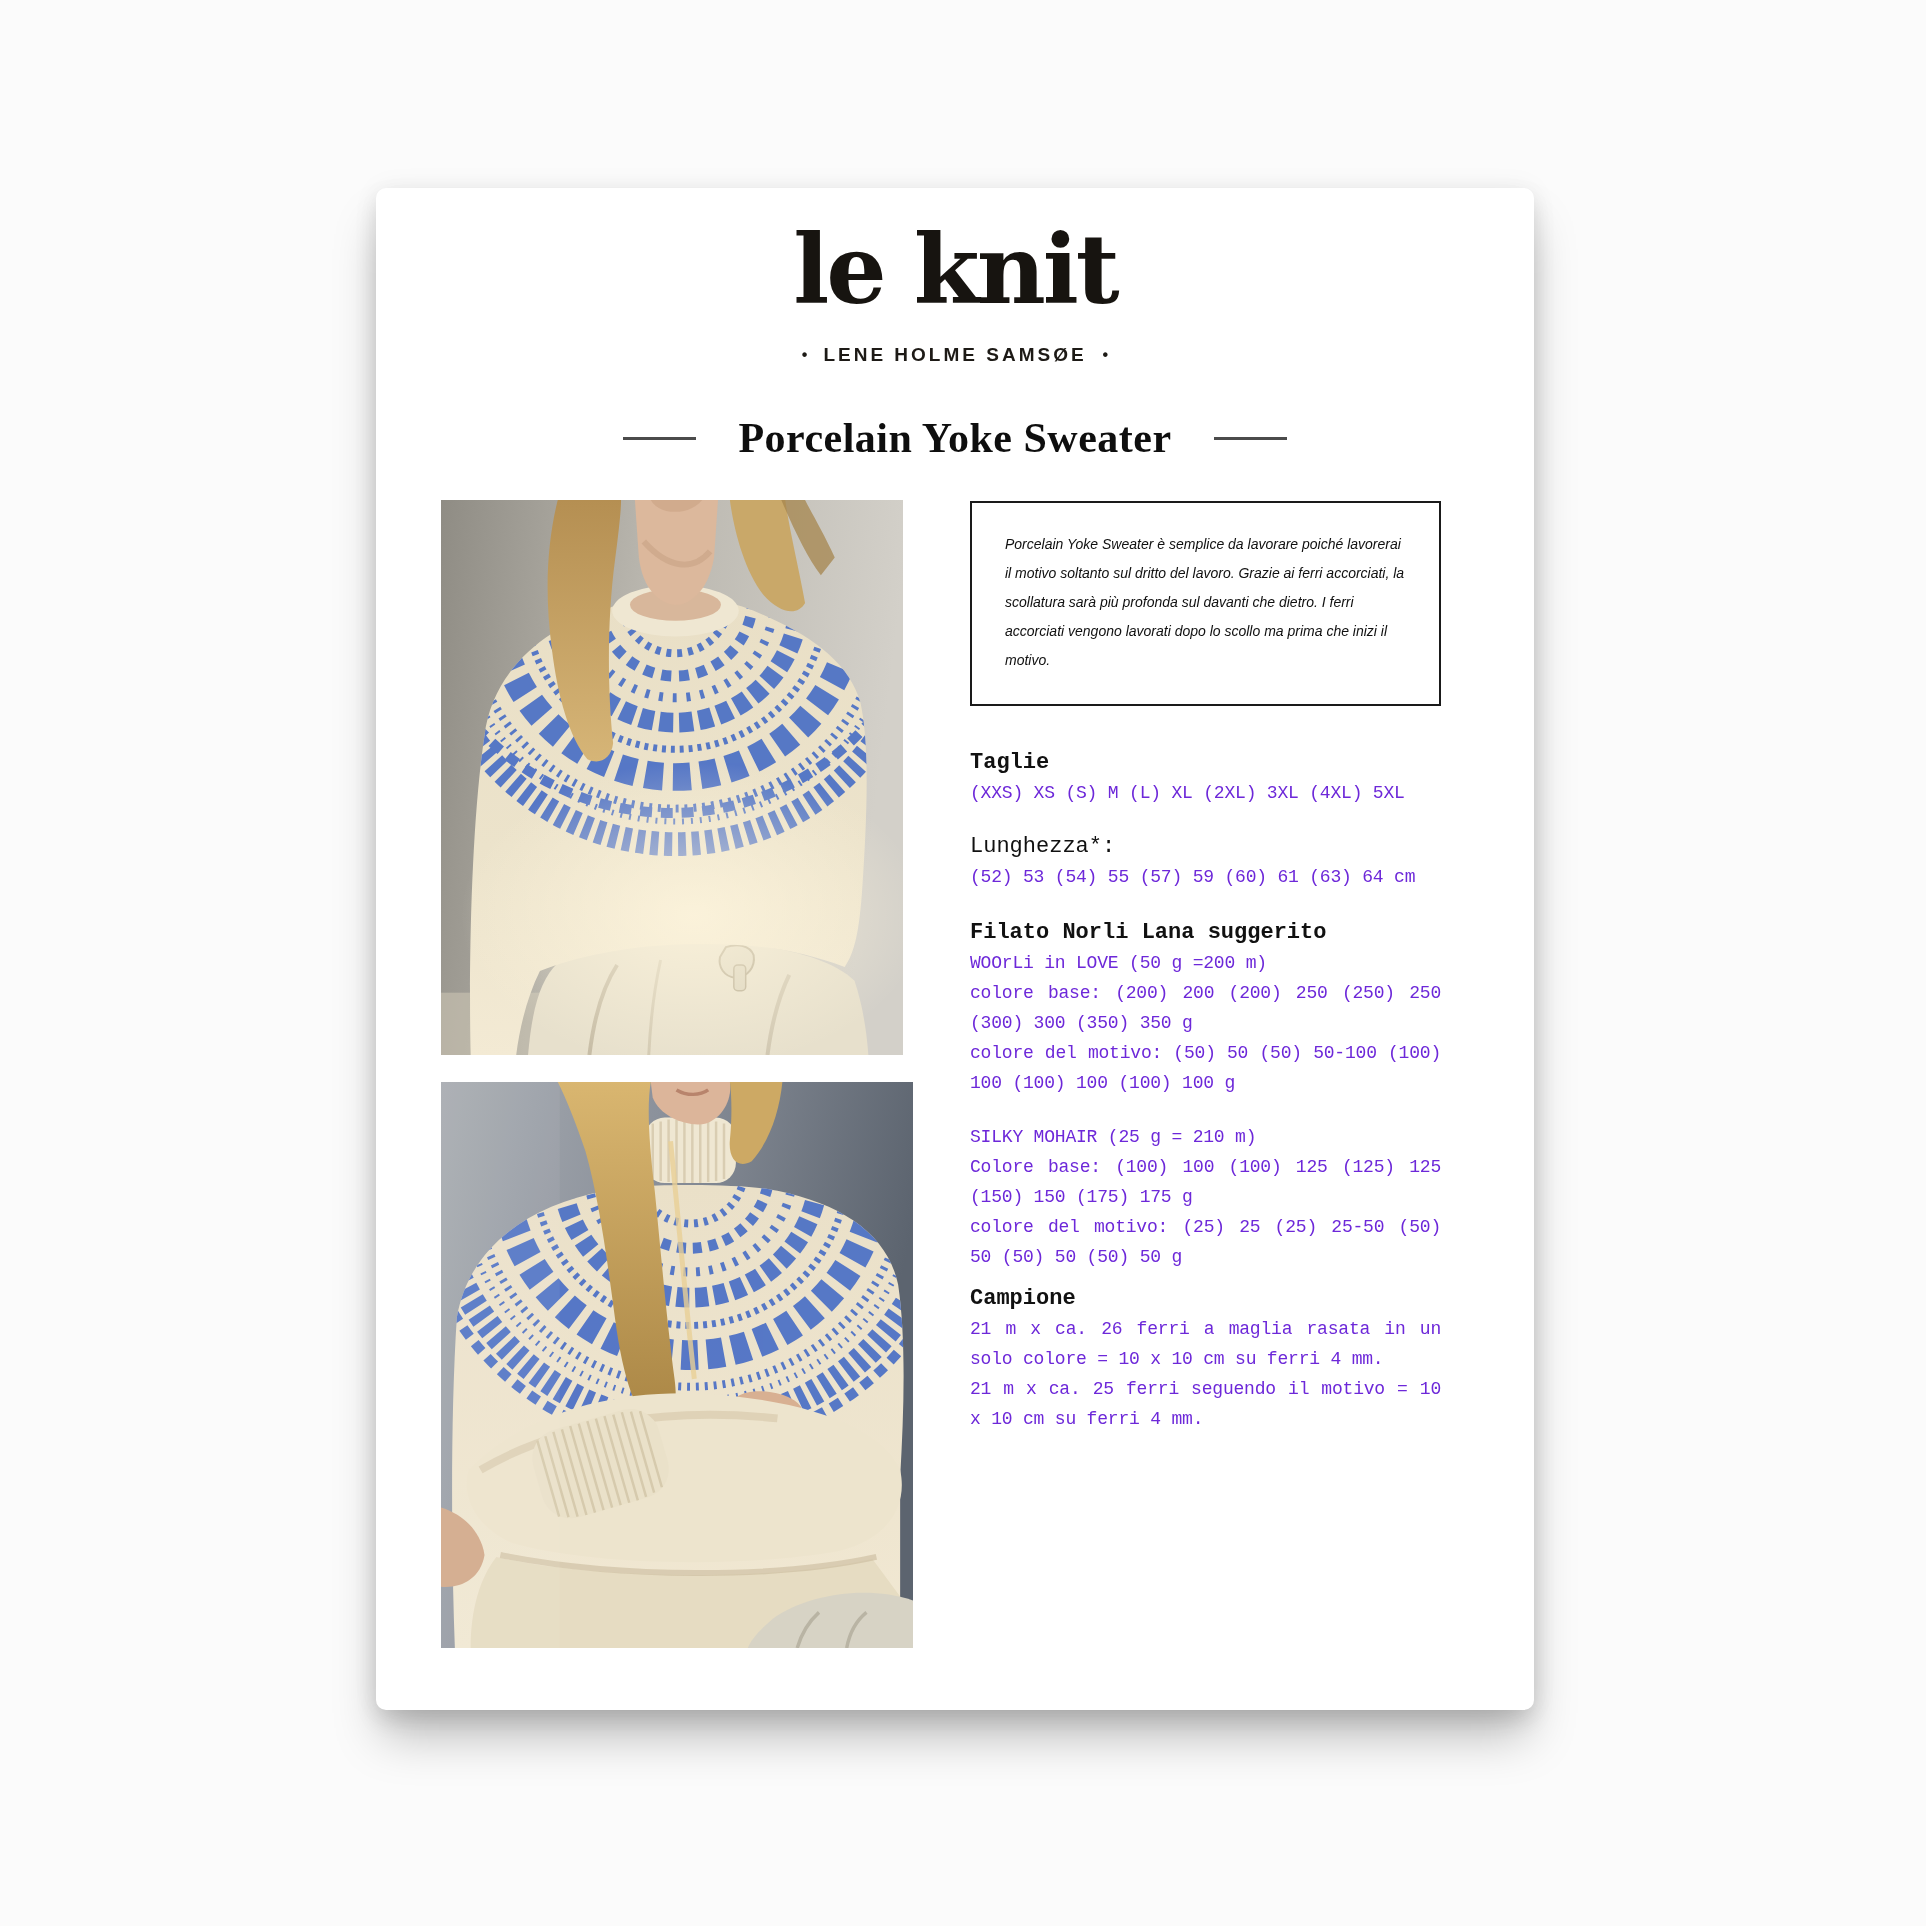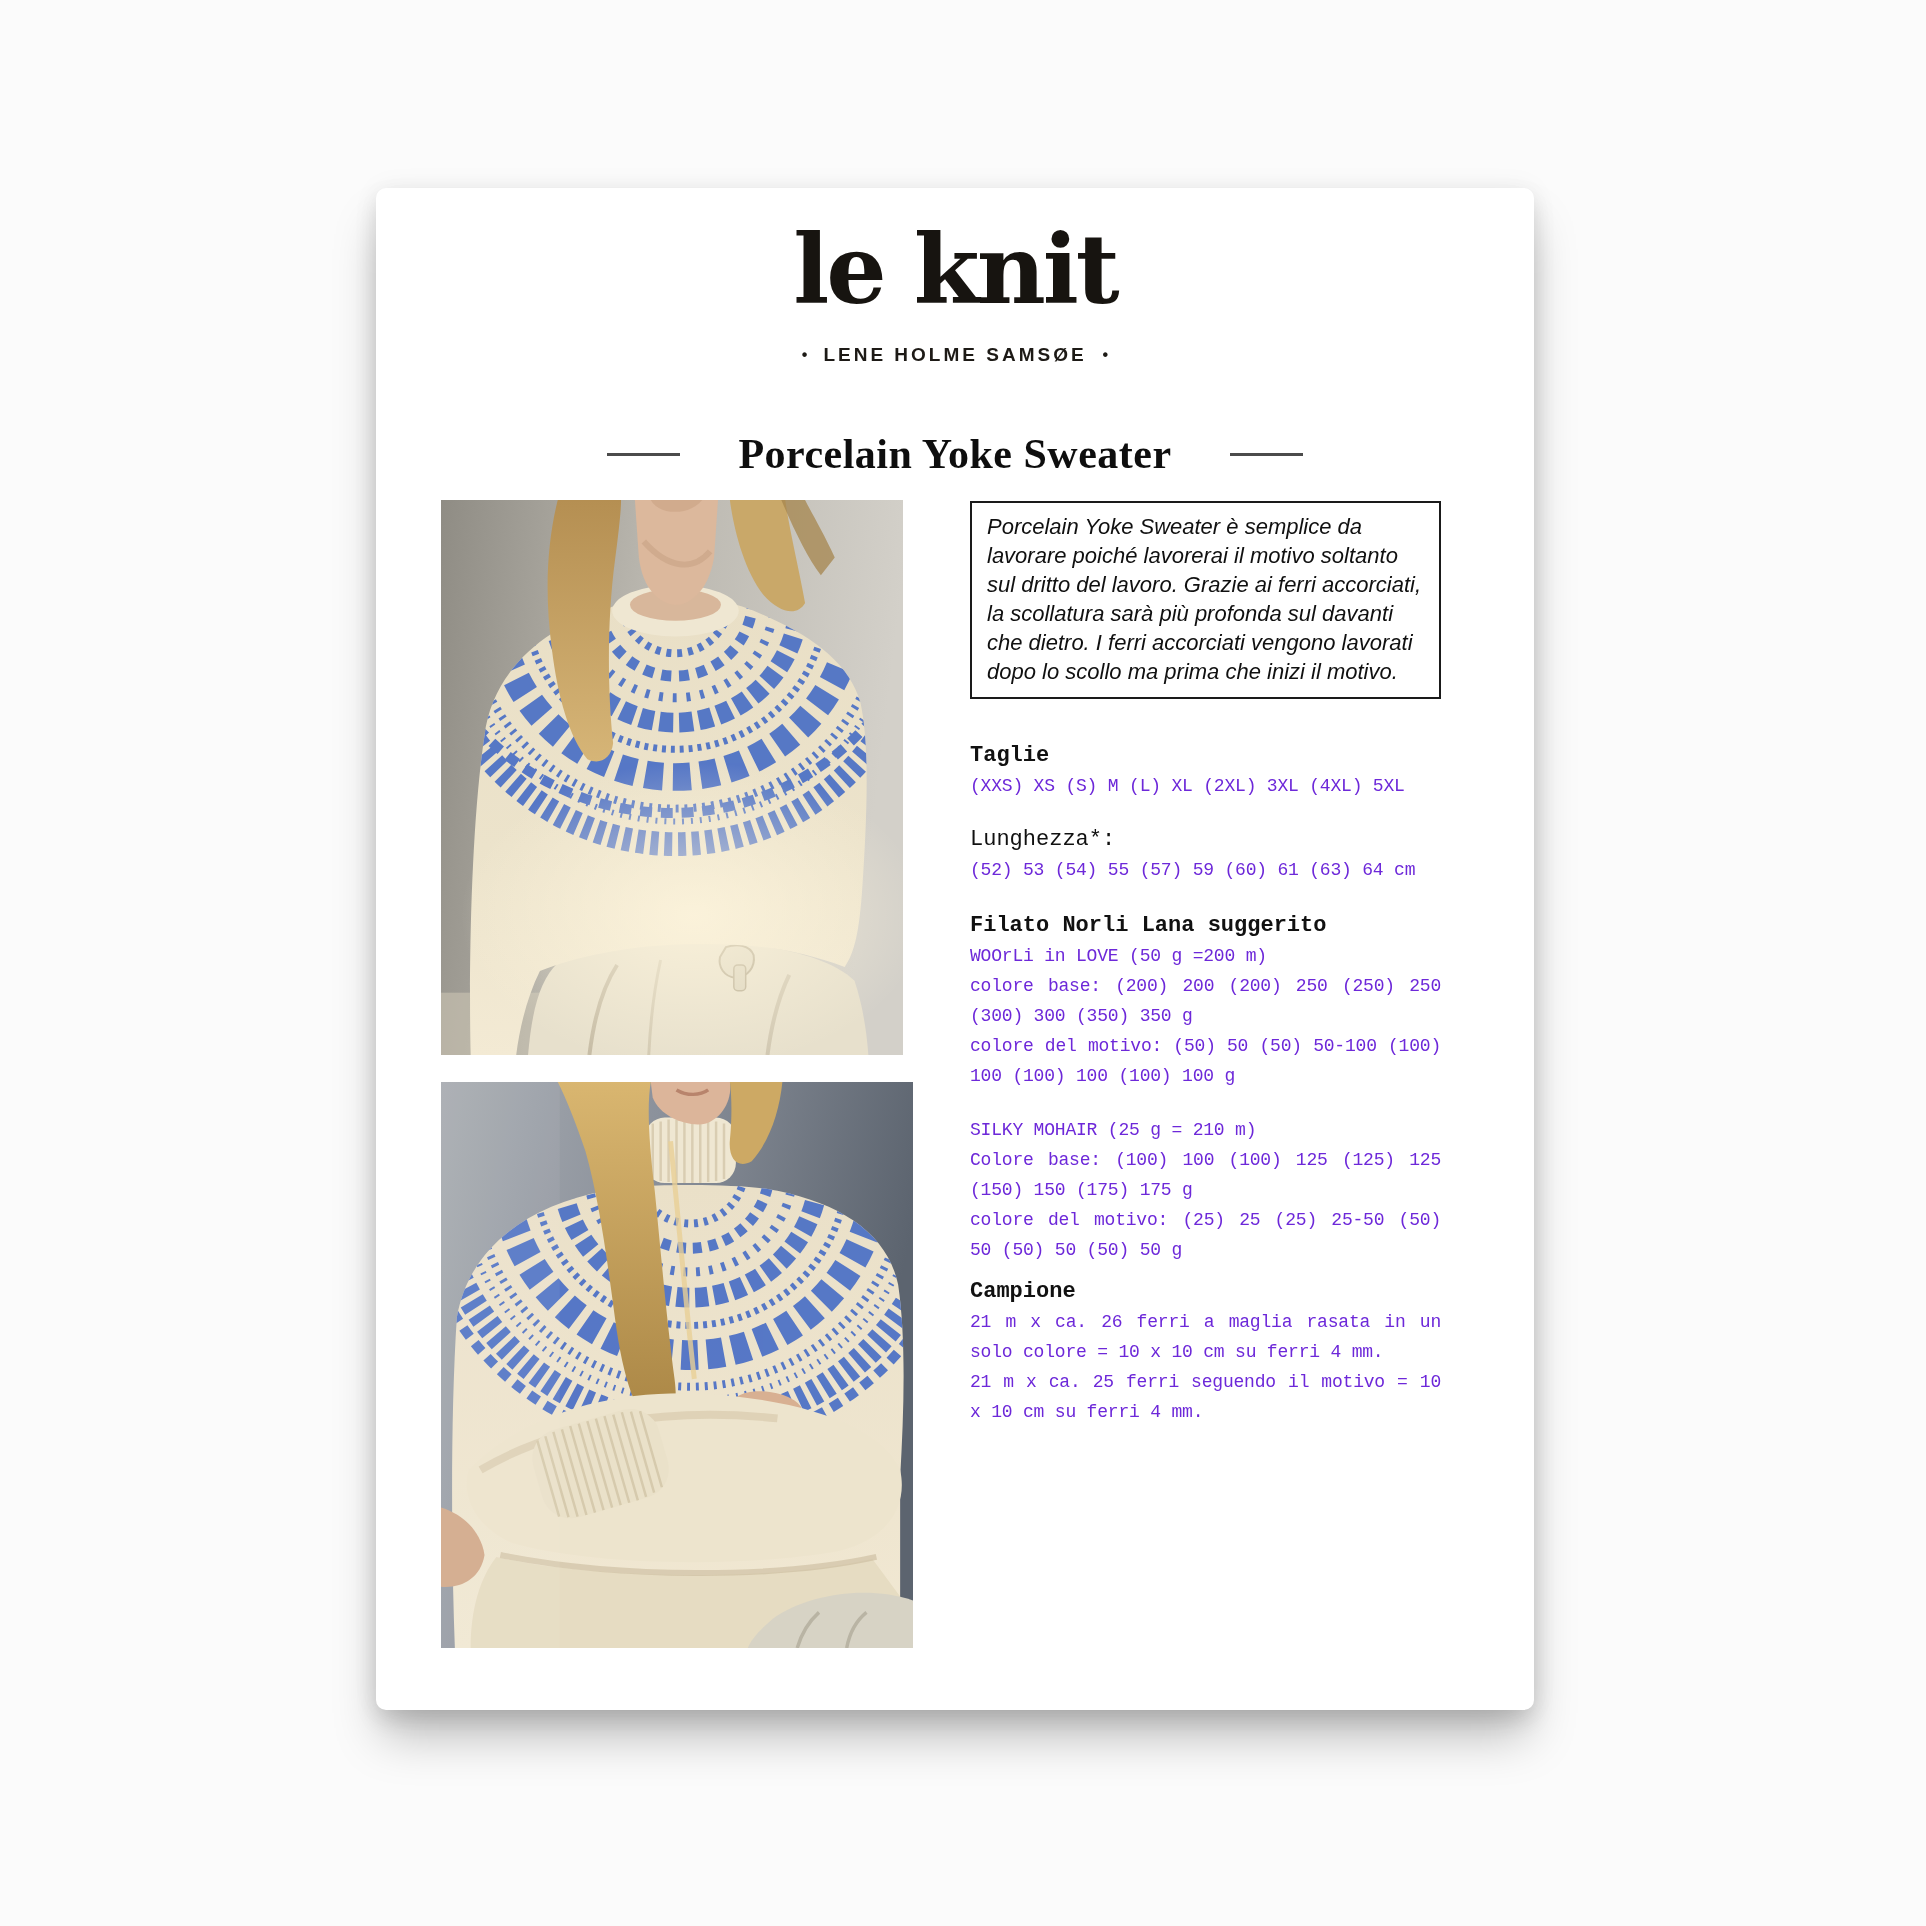--- a/index.html
+++ b/index.html
@@ -6,29 +6,29 @@
   .canvas{position:relative;width:1927px;height:1927px;background:#fbfbfb;overflow:hidden;}
   .page{position:absolute;left:376px;top:188px;width:1158px;height:1522px;background:#ffffff;
         box-shadow:0 32px 48px -6px rgba(0,0,0,0.25), 0 10px 22px rgba(0,0,0,0.10), 0 0 28px rgba(0,0,0,0.05);
         overflow:hidden;border-radius:10px;}
   .logo{position:absolute;top:34px;left:0;width:100%;text-align:center;
         font-family:"DejaVu Serif",serif;font-weight:700;font-size:95px;letter-spacing:-3px;color:#171410;line-height:1;}
   .tagline{position:absolute;top:156px;left:0;width:100%;display:flex;justify-content:center;align-items:center;gap:16px;
         font-family:"Liberation Sans",sans-serif;font-size:19px;font-weight:700;letter-spacing:3px;color:#1d1a16;}
   .tagline .dot{font-size:16px;letter-spacing:0;}
   .titlerow{position:absolute;top:226px;left:0;width:100%;display:flex;justify-content:center;align-items:center;gap:42px;}
-  .titlerow h1{margin:16px;font-family:"Liberation Serif",serif;font-weight:700;font-size:42px;color:#0e0e0e;letter-spacing:0.5px;}
+  .titlerow h1{margin:0;font-family:"Liberation Serif",serif;font-weight:700;font-size:42px;color:#0e0e0e;letter-spacing:0.5px;}
   .rule{width:73px;height:3px;background:#4b4b4b;}
   .photo{position:absolute;left:65px;overflow:hidden;background:#b5b2aa;}
   .photo1{top:312px;width:462px;height:555px;}
   .photo2{top:894px;width:472px;height:566px;}
   .photo svg{display:block;width:100%;height:100%;}
   .col{position:absolute;left:594px;top:313px;width:471px;font-family:"Liberation Sans",sans-serif;color:#161616;}
   .introbox{border:2px solid #1a1a1a;padding:9px 15px 11px 15px;}
-  .introbox p{margin:0;font-style:italic;font-size:22px;line-height:29px;color:#101010;}
+  .introbox p{margin:18px;font-style:italic;font-size:14px;line-height:29px;color:#101010;}
   #sections section{margin-top:24px;font-family:Liberation Mono, monospace;}
   #sections section:nth-child(1){margin-top:42px;}
   #sections section:nth-child(3){margin-top:26px;}
   #sections section:nth-child(5){margin-top:12px;}
   #sections section:nth-child(6){margin-top:11px;}
   #sections section:nth-child(7){margin-top:22px;}
   #sections h2{margin:0;font-size:22px;line-height:30px;font-weight:700;color:#111;}
   #sections h2.plain{font-weight:400;}
   #sections p{margin:0;font-size:18px;line-height:30px;letter-spacing:-0.2px;text-align:justify;color:#6d28d9;}
 </style>

